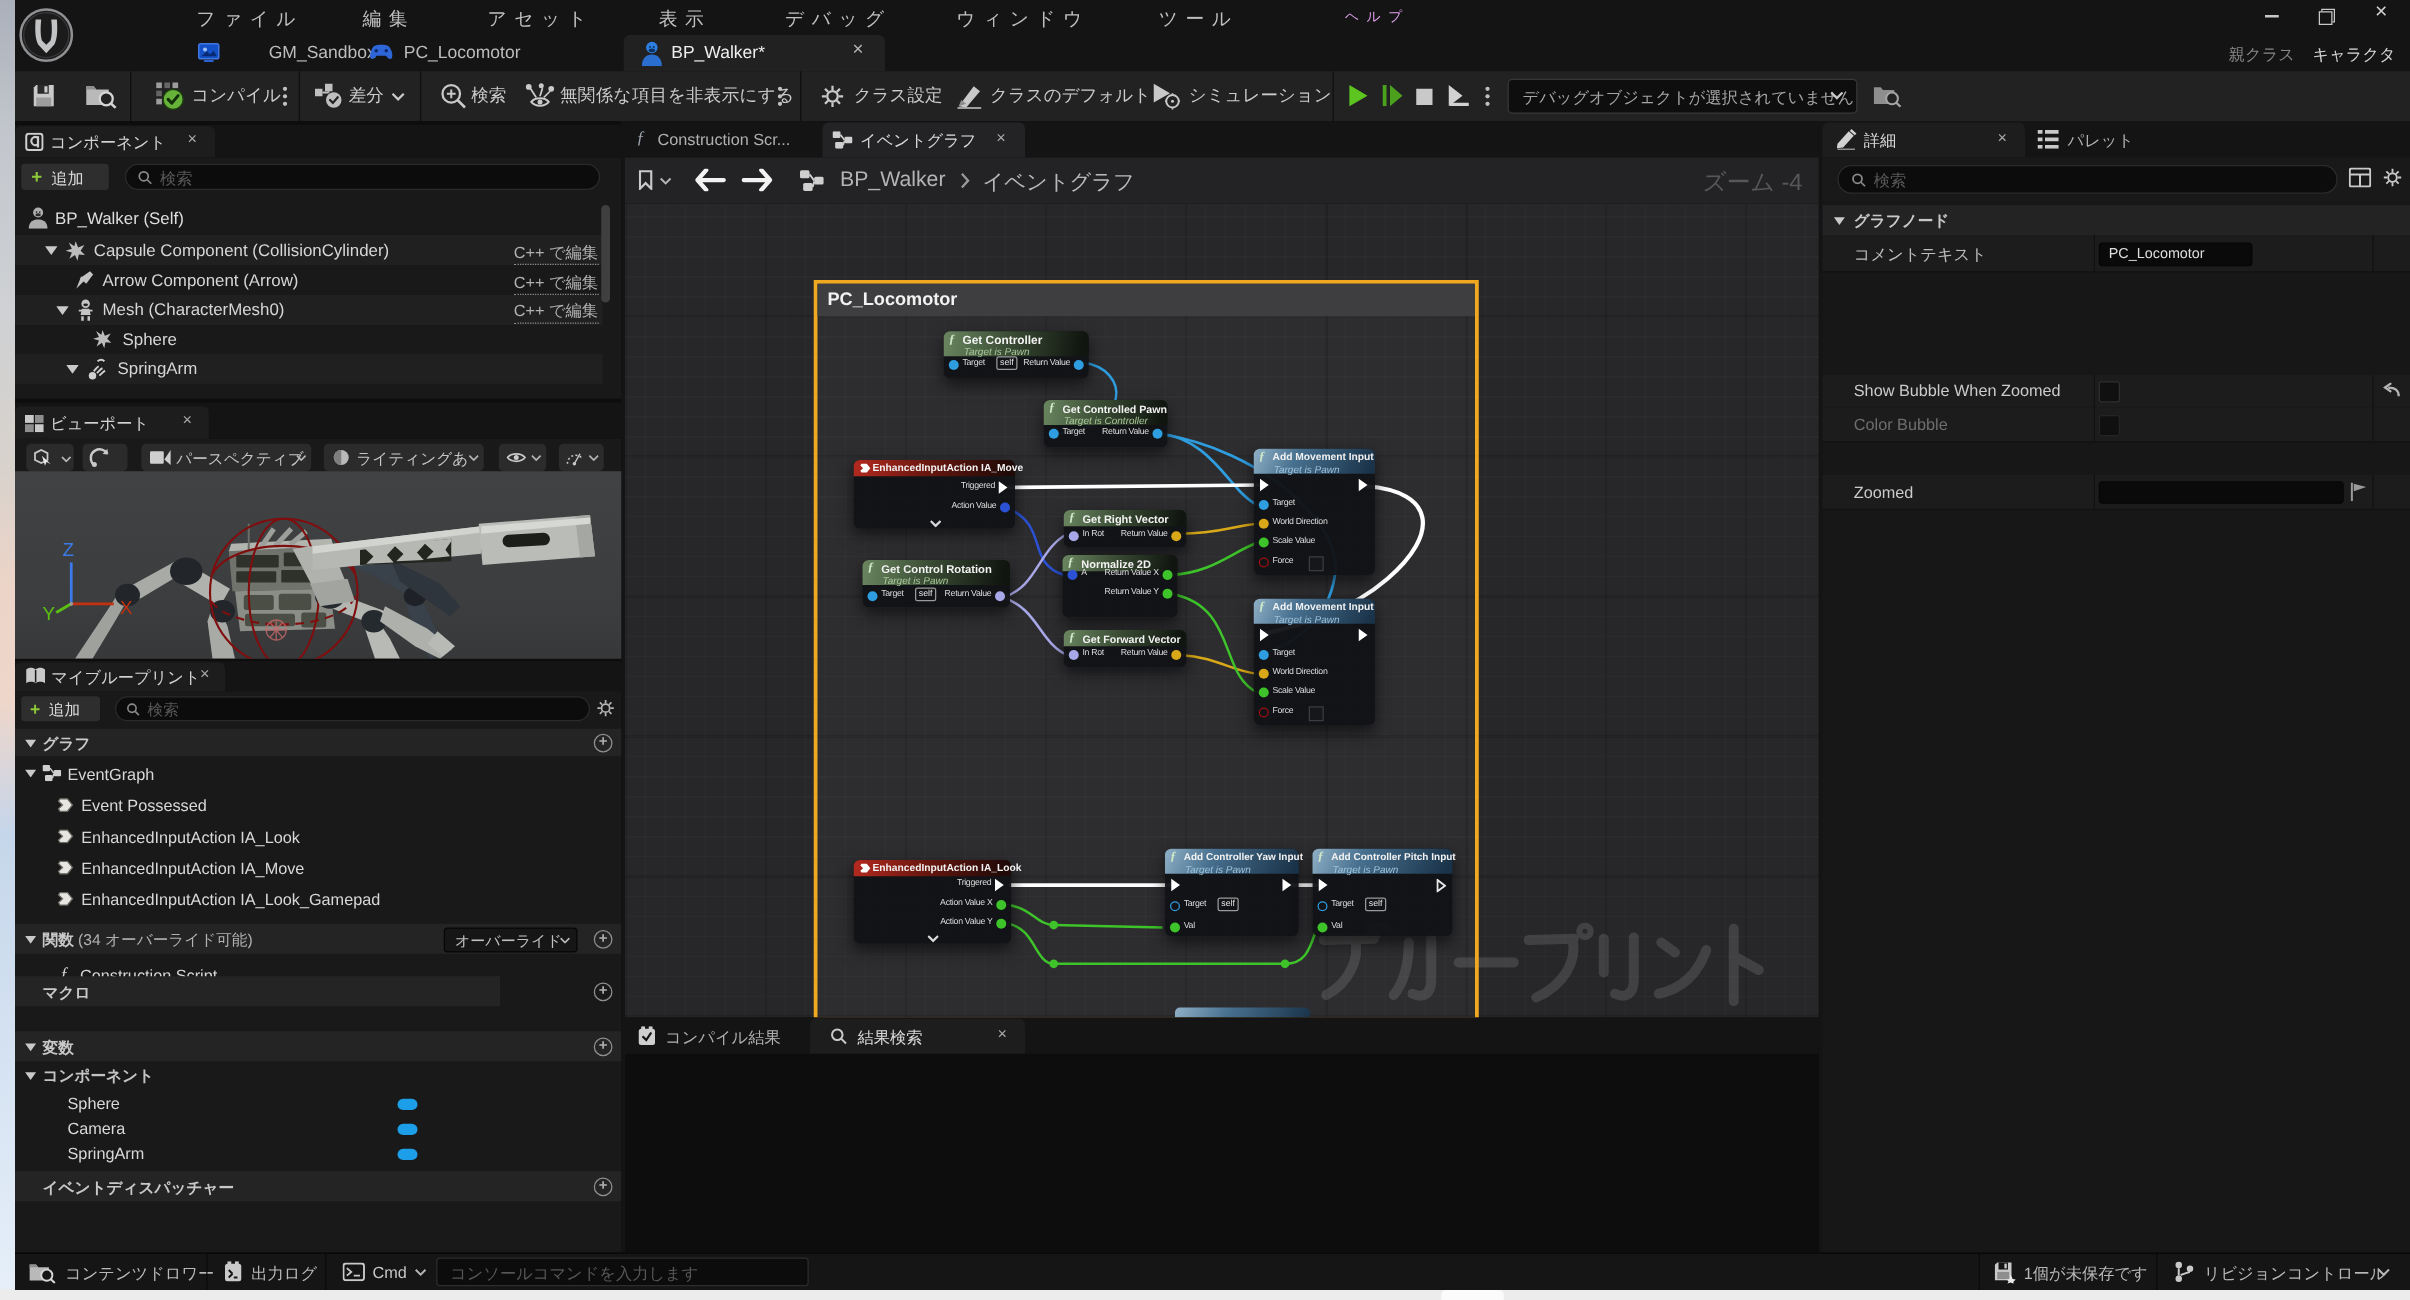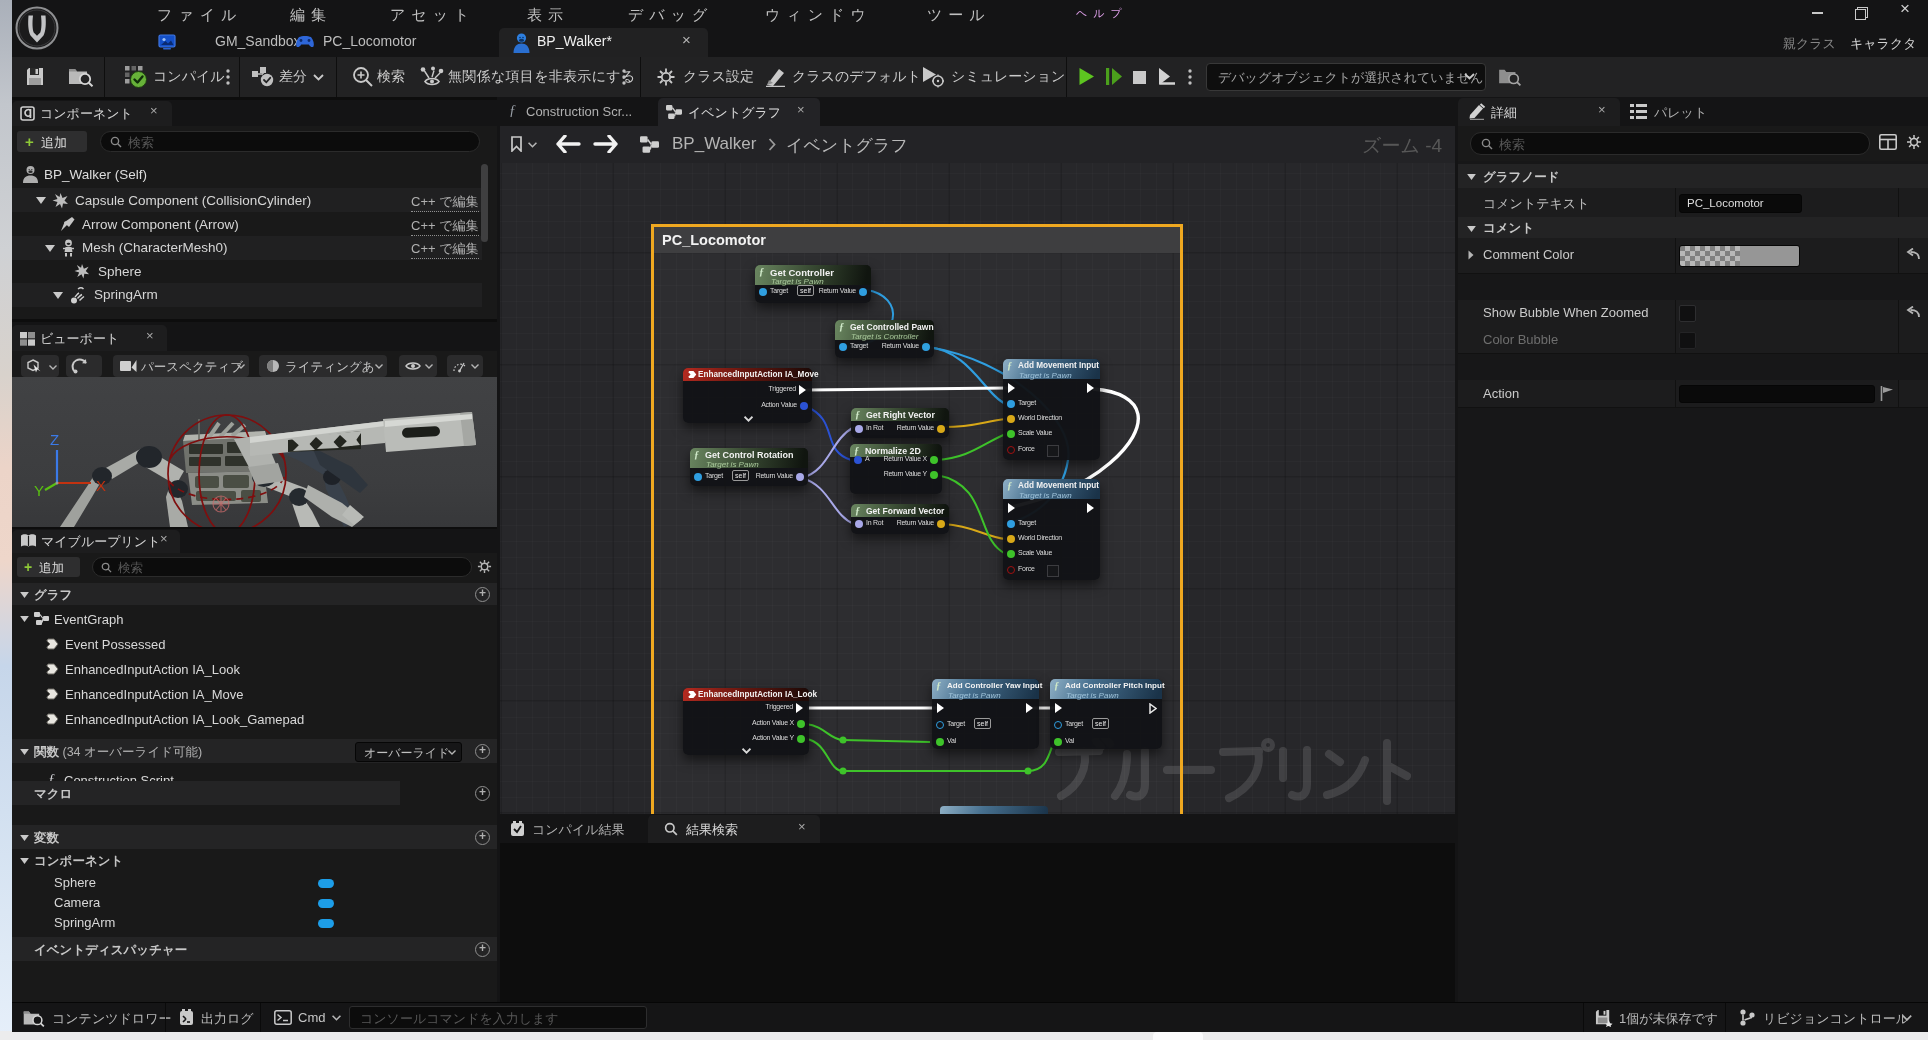--- a/index.html
+++ b/index.html
@@ -863,60 +863,38 @@
   <span class="abs jp" style="left:25px;top:5px">グラフノード</span>
  </div>
  <div class="abs" style="left:0;top:91px;width:470px;height:29px;background:#1c1c1d;border-bottom:1px solid #111">
   <span class="abs jp" style="left:25px;top:7px;color:#cbcbcb;font-size:13px">コメントテキスト</span>
   <div class="sep" style="left:217px;top:0;height:29px;background:#111"></div>
   <div class="field abs" style="left:221px;top:6px;width:121px;height:17px;border:1px solid #060606">
    <span class="abs" style="left:7px;top:2px;color:#dedede;font-size:11.5px">PC_Locomotor</span>
   </div>
   <div class="sep" style="left:440px;top:0;height:29px;background:#111"></div>
  </div>
- <div class="hdr" style="left:0;top:120px;width:470px;height:21px;background:#232324">
-  <svg class="abs" style="left:9px;top:8px" width="9" height="7" viewBox="0 0 10 8">
-        <path d="M0 1 L10 1 L5 8 Z" fill="#c9c9c9"></path>
-      </svg>
-  <span class="abs jp" style="left:25px;top:3px">コメント</span>
- </div>
- <div class="abs" style="left:0;top:141px;width:470px;height:35px;background:#1c1c1d;border-bottom:1px solid #111">
-  <svg class="abs" style="left:10px;top:12px" width="6" height="10" viewBox="0 0 6 10">
-        <path d="M0.5 0.5 L5.5 5 L0.5 9.5 Z" fill="#b5b5b5"></path>
-      </svg>
-  <span class="abs" style="left:25px;top:9px;color:#cbcbcb;font-size:13px">Comment Color</span>
-  <div class="sep" style="left:217px;top:0;height:35px;background:#111"></div>
-  <div class="abs" style="left:221px;top:7px;width:119px;height:20px;border-radius:3px;overflow:hidden;border:1px solid #060606">
-   <div class="abs" style="left:0;top:0;width:60px;height:20px;background:conic-gradient(#b8b8b8 0 25%,#808080 0 50%,#b8b8b8 0 75%,#808080 0) 0 0/10px 10px"></div>
-   <div class="abs" style="left:60px;top:0;width:59px;height:20px;background:#969696"></div>
-  </div>
-  <div class="sep" style="left:440px;top:0;height:35px;background:#111"></div>
-  <svg class="abs" style="left:448px;top:10px" width="15" height="13" viewBox="0 0 15 13">
-        <path d="M13 11 C13 6 10 4 4.5 4" fill="none" stroke="#b5b5b5" stroke-width="1.8"></path>
-        <path d="M7 0.5 L2 4 L7 7.5" fill="none" stroke="#b5b5b5" stroke-width="1.8"></path>
-      </svg>
- </div>
  <div class="abs" style="left:0;top:203px;width:470px;height:26px;background:#1c1c1d;border-bottom:1px solid #111">
   <span class="abs" style="left:25px;top:5px;color:#cbcbcb;font-size:13px">Show Bubble When Zoomed</span>
   <div class="sep" style="left:217px;top:0;height:26px;background:#111"></div>
   <div class="abs" style="left:221px;top:5px;width:15px;height:15px;background:#101011;border:1px solid #2e2e30;border-radius:2px"></div>
   <div class="sep" style="left:440px;top:0;height:26px;background:#111"></div>
   <svg class="abs" style="left:448px;top:6px" width="15" height="13" viewBox="0 0 15 13">
         <path d="M13 11 C13 6 10 4 4.5 4" fill="none" stroke="#b5b5b5" stroke-width="1.8"></path>
         <path d="M7 0.5 L2 4 L7 7.5" fill="none" stroke="#b5b5b5" stroke-width="1.8"></path>
       </svg>
  </div>
  <div class="abs" style="left:0;top:229px;width:470px;height:27px;background:#1c1c1d;border-bottom:1px solid #111">
   <span class="abs" style="left:25px;top:6px;color:#6e6e6e;font-size:13px">Color Bubble</span>
   <div class="sep" style="left:217px;top:0;height:27px;background:#111"></div>
   <div class="abs" style="left:221px;top:6px;width:15px;height:15px;background:#101011;border:1px solid #242426;border-radius:2px"></div>
   <div class="sep" style="left:440px;top:0;height:27px;background:#111"></div>
  </div>
  <div class="abs" style="left:0;top:283px;width:470px;height:27px;background:#1c1c1d;border-bottom:1px solid #111">
-  <span class="abs" style="left:25px;top:6px;color:#cbcbcb;font-size:13px">Action</span>
+  <span class="abs" style="left:25px;top:6px;color:#cbcbcb;font-size:13px">Zoomed</span>
   <div class="sep" style="left:217px;top:0;height:27px;background:#111"></div>
   <div class="field abs" style="left:221px;top:5px;width:194px;height:16px;border:1px solid #060606"></div>
   <svg class="abs" style="left:422px;top:6px" width="14" height="15" viewBox="0 0 14 15">
         <line x1="1.5" y1="0" x2="1.5" y2="15" stroke="#9a9a9a" stroke-width="1.6"></line>
         <path d="M3 1 L13 3.5 L3 7 Z" fill="#9a9a9a"></path>
       </svg>
   <div class="sep" style="left:440px;top:0;height:27px;background:#111"></div>
  </div>
 </div>
 <div class="abs" id="statusbar" style="left:12px;top:1002px;width:1916px;height:29px;background:#151516;border-top:1px solid #060606">

